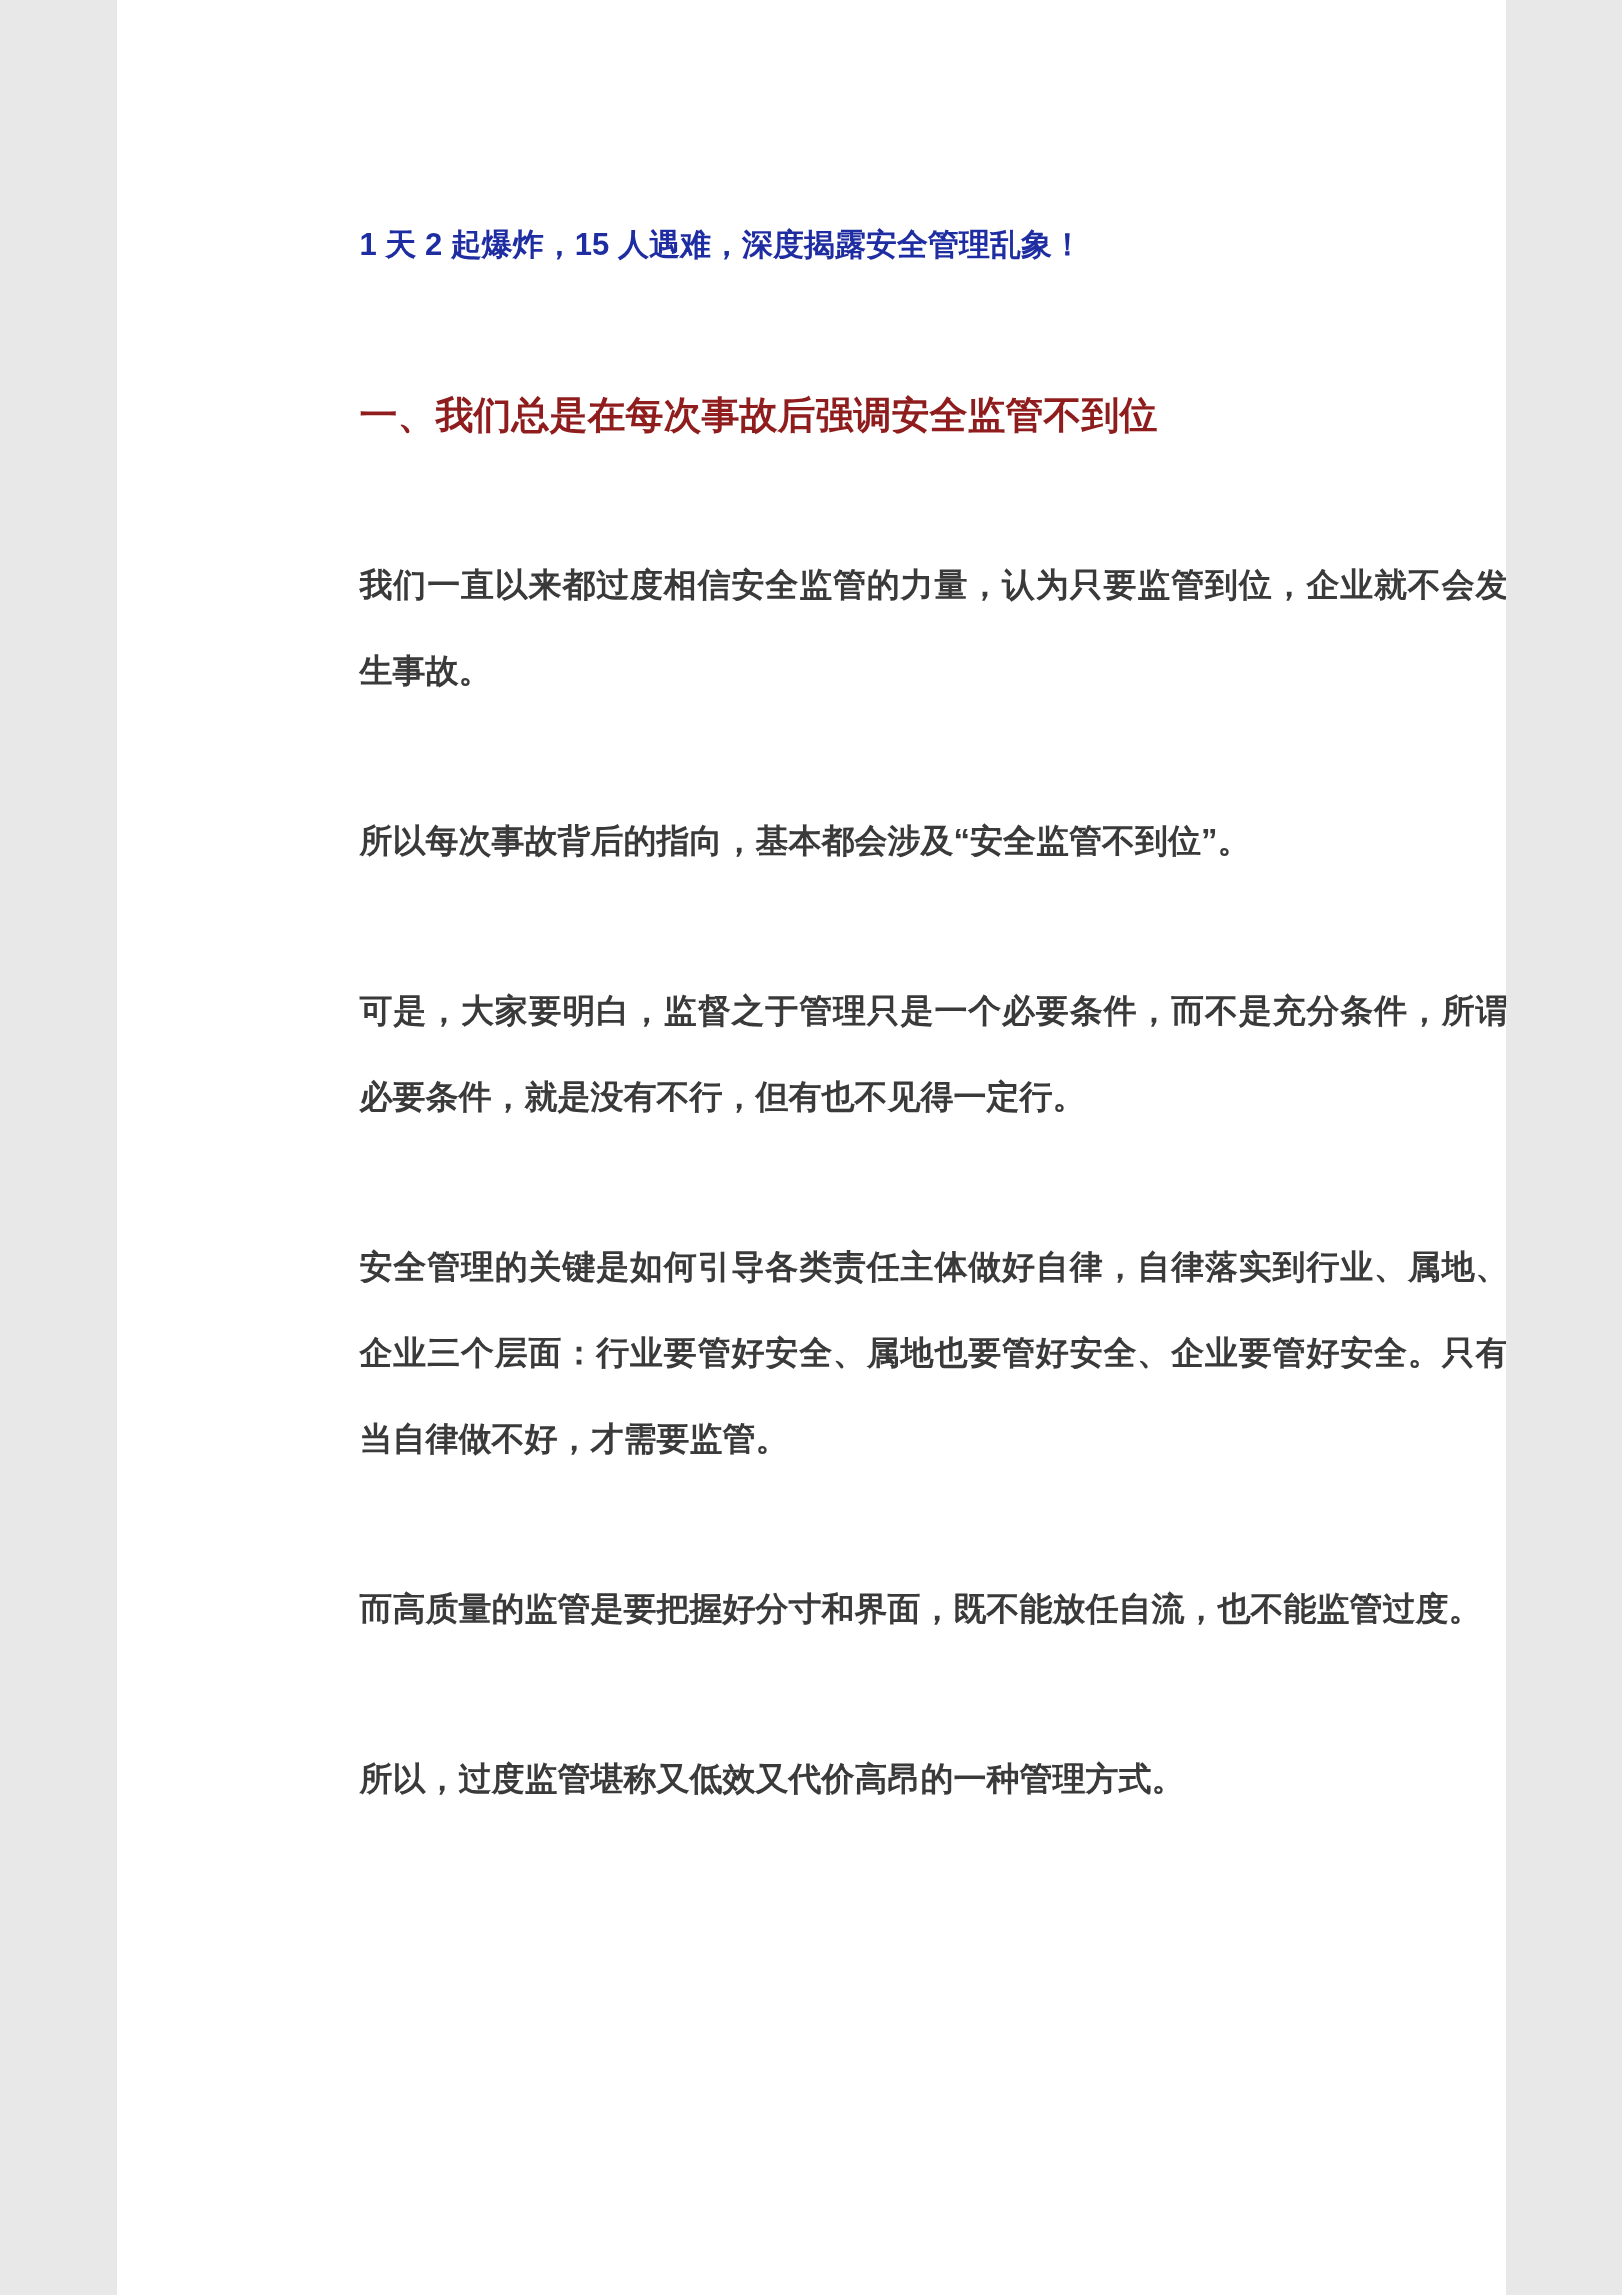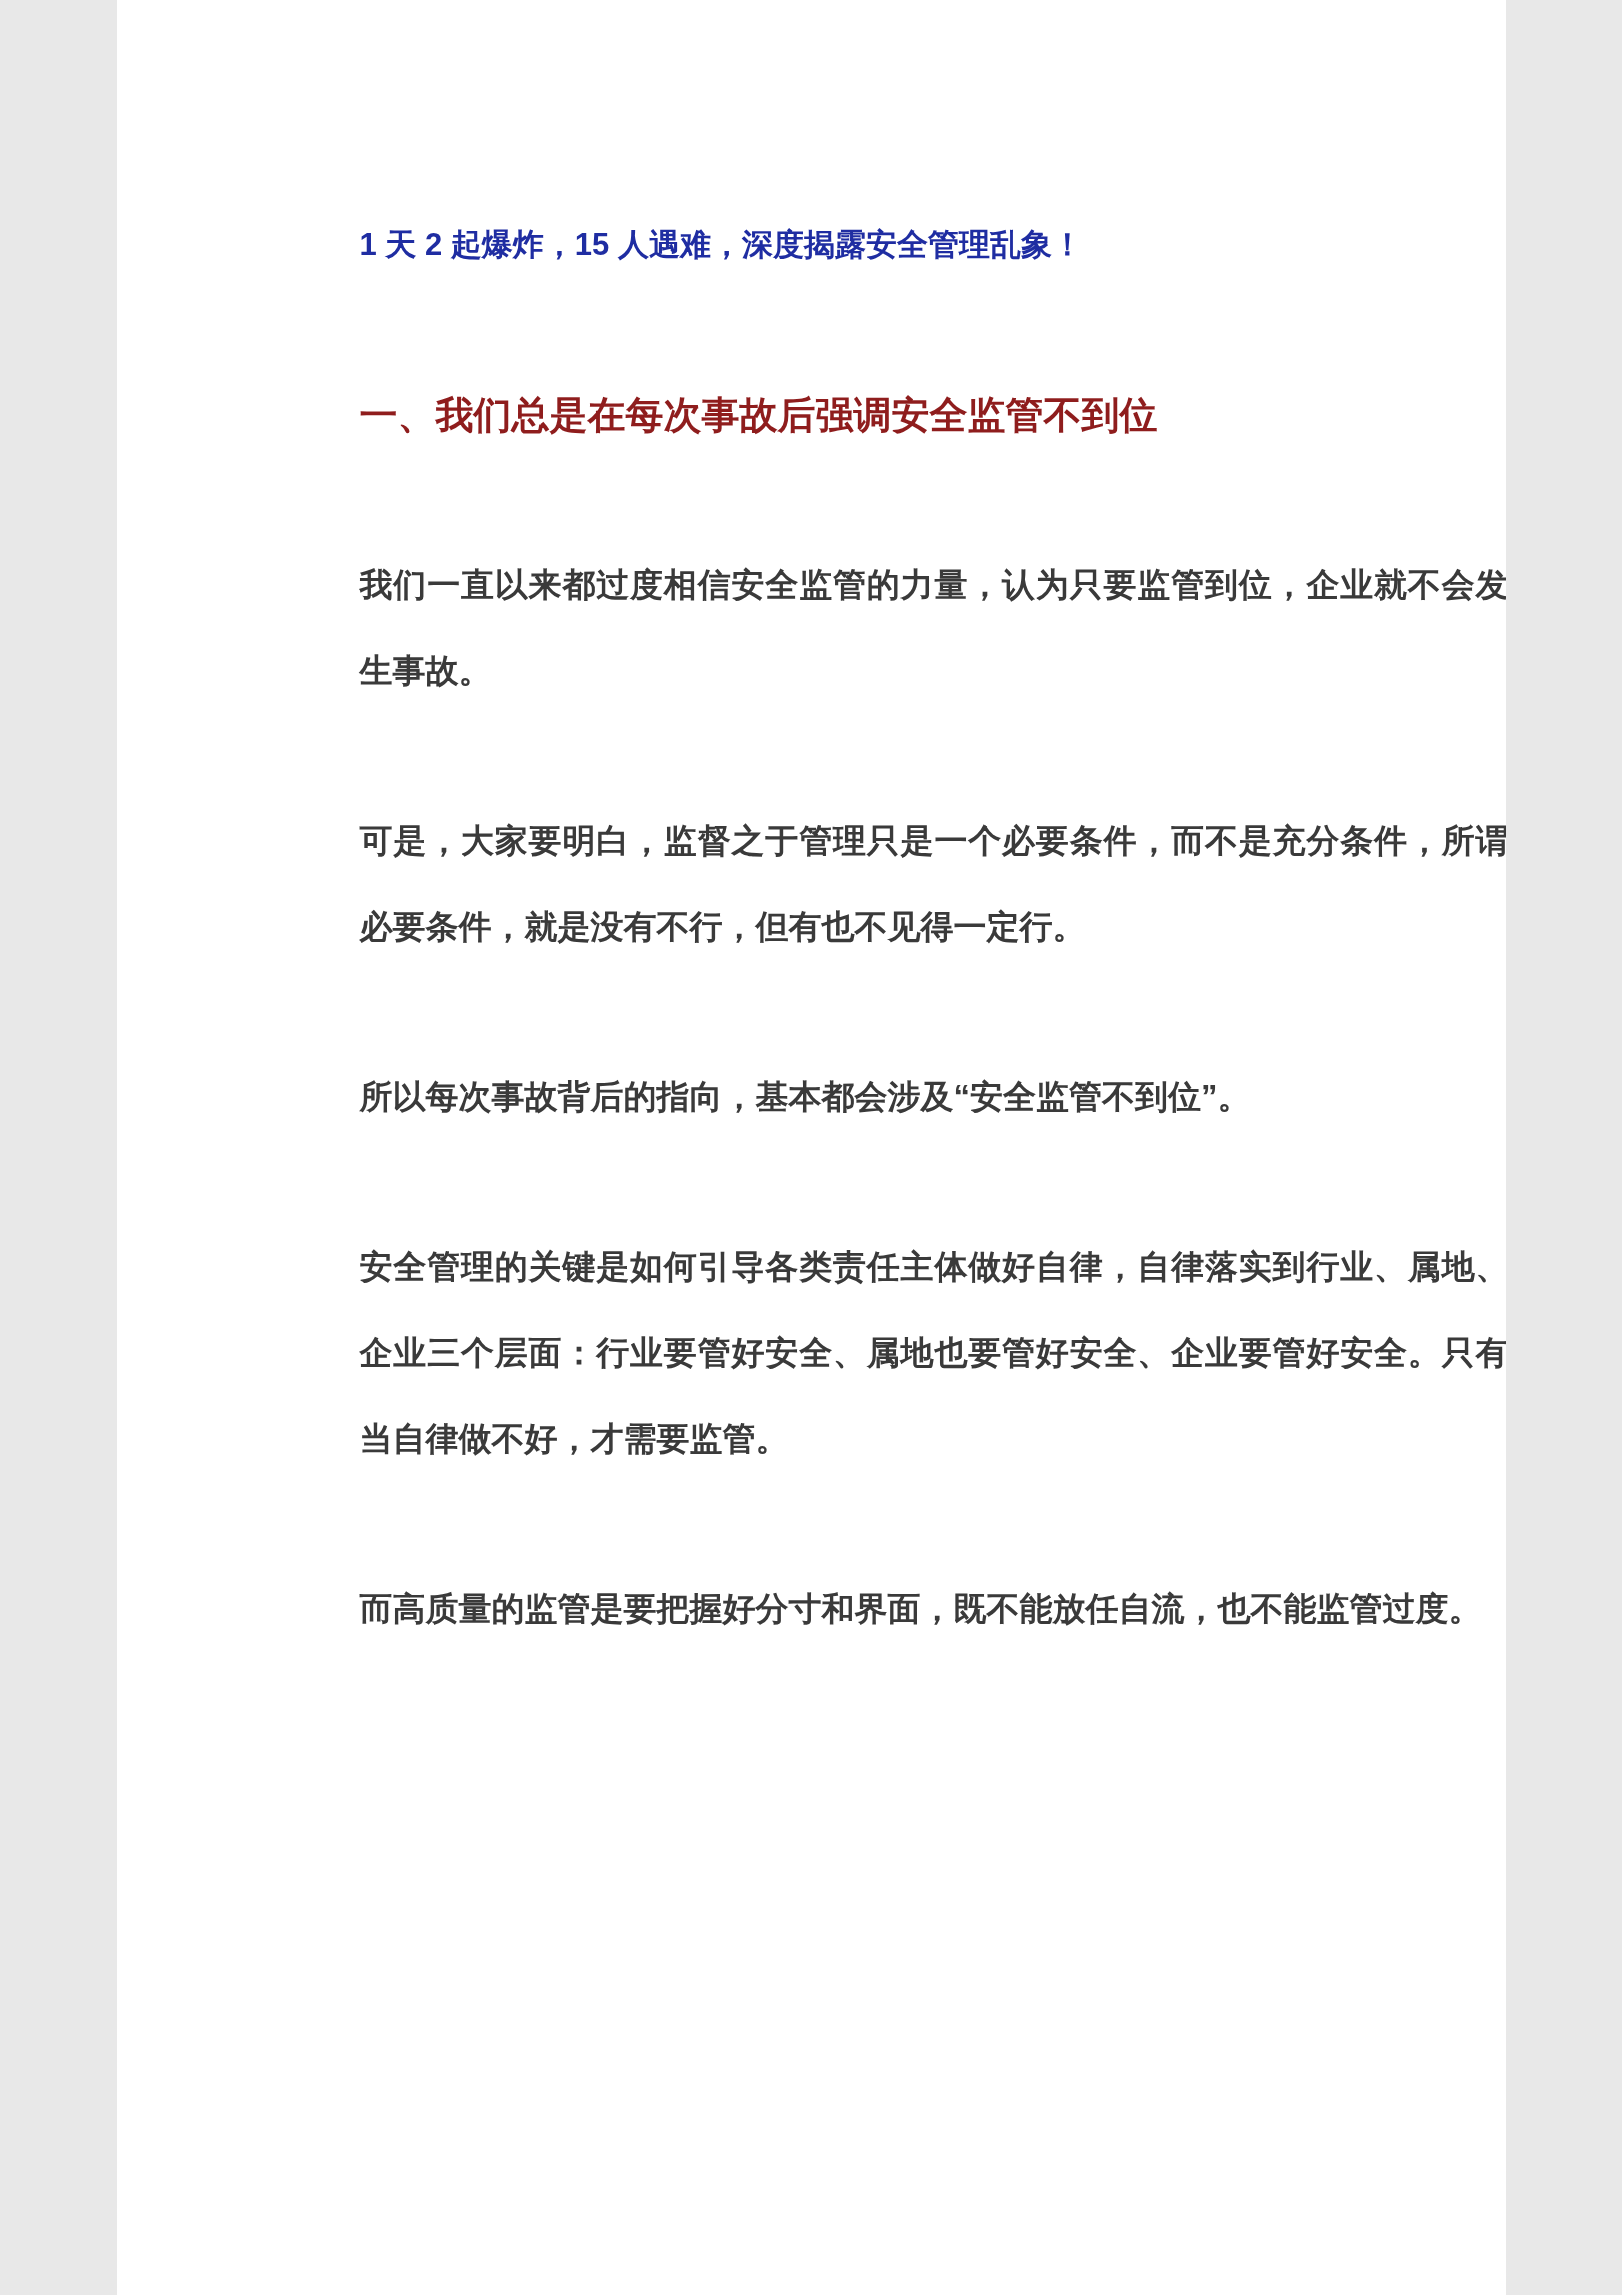--- a/index.html
+++ b/index.html
@@ -67,25 +67,26 @@
 
 <div class="page">
   <div class="content">
 
     <h1 class="doc-title">1 天 2 起爆炸，15 人遇难，深度揭露安全管理乱象！</h1>
 
     <h2 class="section-heading">一、我们总是在每次事故后强调安全监管不到位</h2>
 
     <p class="body-para">我们一直以来都过度相信安全监管的力量，认为只要监管到位，企业就不会发生事故。</p>
 
+    <p class="body-para">所以每次事故背后的指向，基本都会涉及“安全监管不到位”。</p>
+
     <p class="body-para">可是，大家要明白，监督之于管理只是一个必要条件，而不是充分条件，所谓必要条件，就是没有不行，但有也不见得一定行。</p>
-
-    <p class="body-para">所以每次事故背后的指向，基本都会涉及“安全监管不到位”。</p>
 
     <p class="body-para">安全管理的关键是如何引导各类责任主体做好自律，自律落实到行业、属地、企业三个层面：行业要管好安全、属地也要管好安全、企业要管好安全。只有当自律做不好，才需要监管。</p>
 
     <p class="body-para">而高质量的监管是要把握好分寸和界面，既不能放任自流，也不能监管过度。</p>
 
+    <p class="body-para">所以，过度监管堪称又低效又代价高昂的一种管理方式。</p>
 
 
   </div>
 </div>
 
 
 </body></html>

